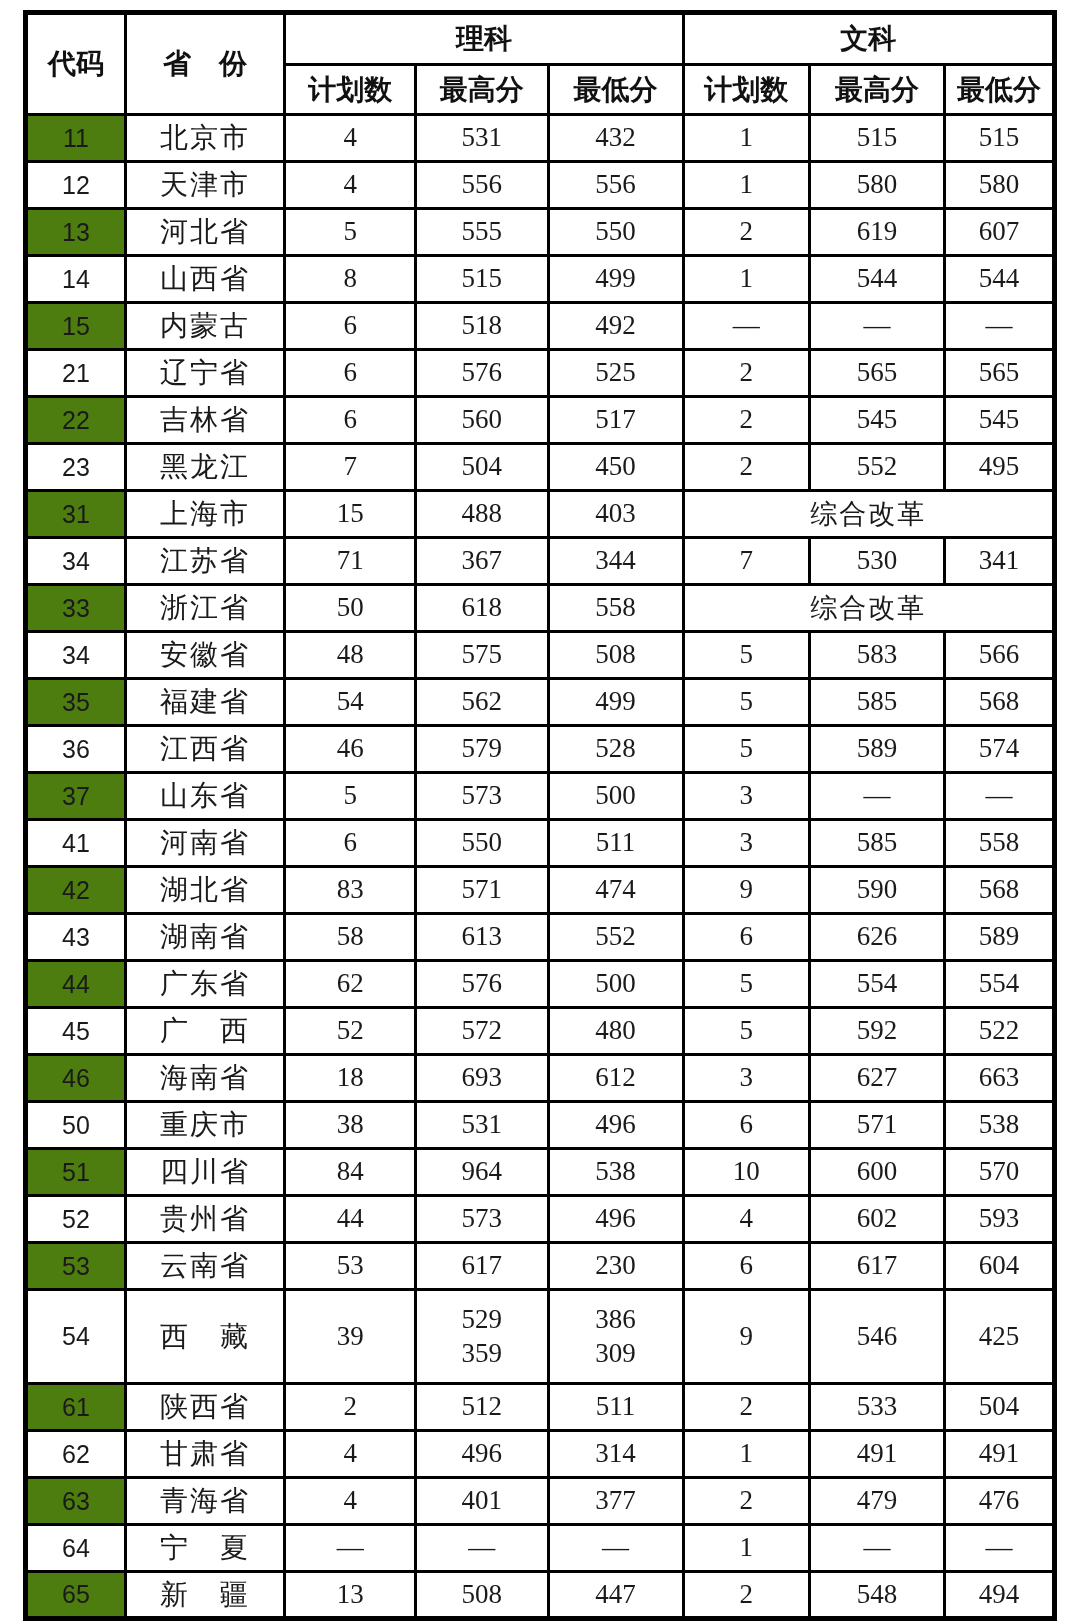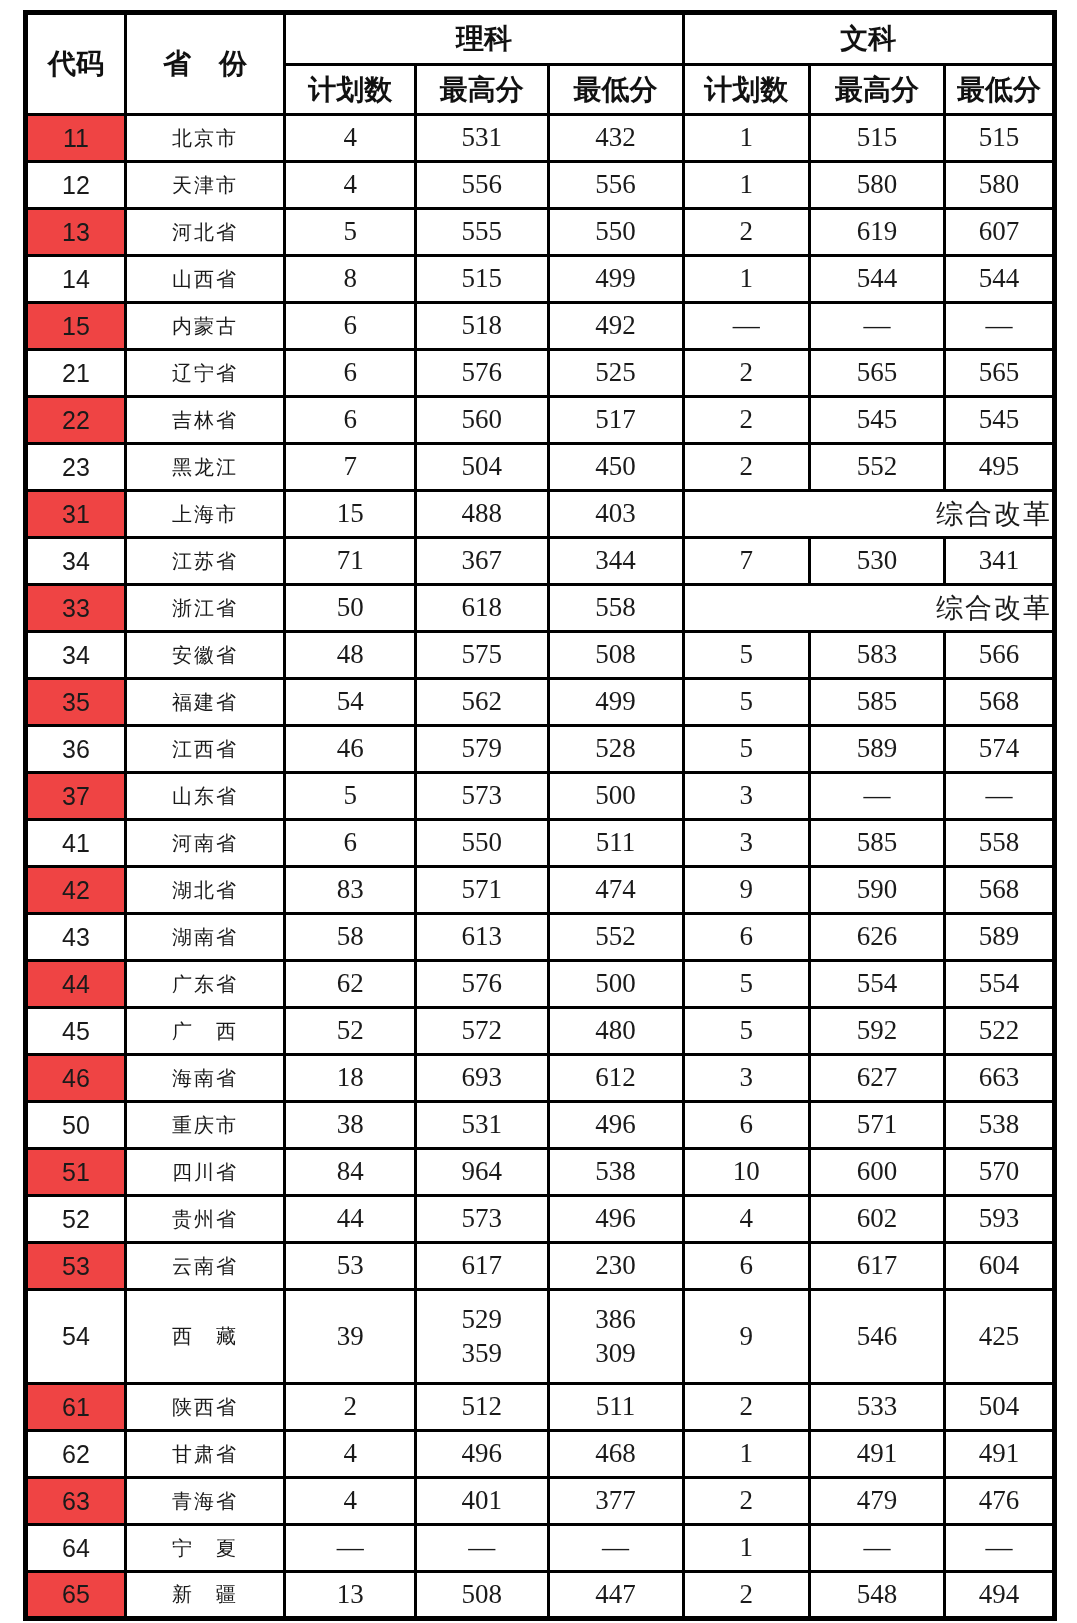--- a/index.html
+++ b/index.html
@@ -30,36 +30,35 @@
     color: #111;
   }
   tr.group-header { height: 52px; }
   tr.sub-header  { height: 50px; }
   tbody tr       { height: 47px; }
   tbody tr.tall-row { height: 94px; }
   td.code-cell {
     font-family: "Liberation Sans", sans-serif;
     font-size: 25px;
   }
-  td.code-shaded { background: #ef4444; }
+  td.code-shaded { background: #4d7c0f; }
   td.province-cell {
     font-family: Liberation Serif, serif;
-    font-size: 20px;
+    font-size: 28px;
     letter-spacing: 2px;
   }
   td.num-cell {
     font-size: 27px;
     line-height: 1.25;
     white-space: pre-line;
   }
   td.merged-cell {
     font-family: "Liberation Sans", sans-serif;
     font-size: 27px;
     letter-spacing: 2px;
-    text-align: right;
   }
 </style>
 </head>
 <body>
 
 <table class="score-table">
   <colgroup>
     <col style="width:9.7%">
     <col style="width:15.5%">
     <col style="width:12.7%">
@@ -352,21 +351,21 @@
         <td class="num-cell">511</td>
         <td class="num-cell">2</td>
         <td class="num-cell">533</td>
         <td class="num-cell">504</td>
       </tr>
       <tr>
         <td class="code-cell">62</td>
         <td class="province-cell">甘肃省</td>
         <td class="num-cell">4</td>
         <td class="num-cell">496</td>
-        <td class="num-cell">468</td>
+        <td class="num-cell">314</td>
         <td class="num-cell">1</td>
         <td class="num-cell">491</td>
         <td class="num-cell">491</td>
       </tr>
       <tr>
         <td class="code-cell code-shaded">63</td>
         <td class="province-cell">青海省</td>
         <td class="num-cell">4</td>
         <td class="num-cell">401</td>
         <td class="num-cell">377</td>

